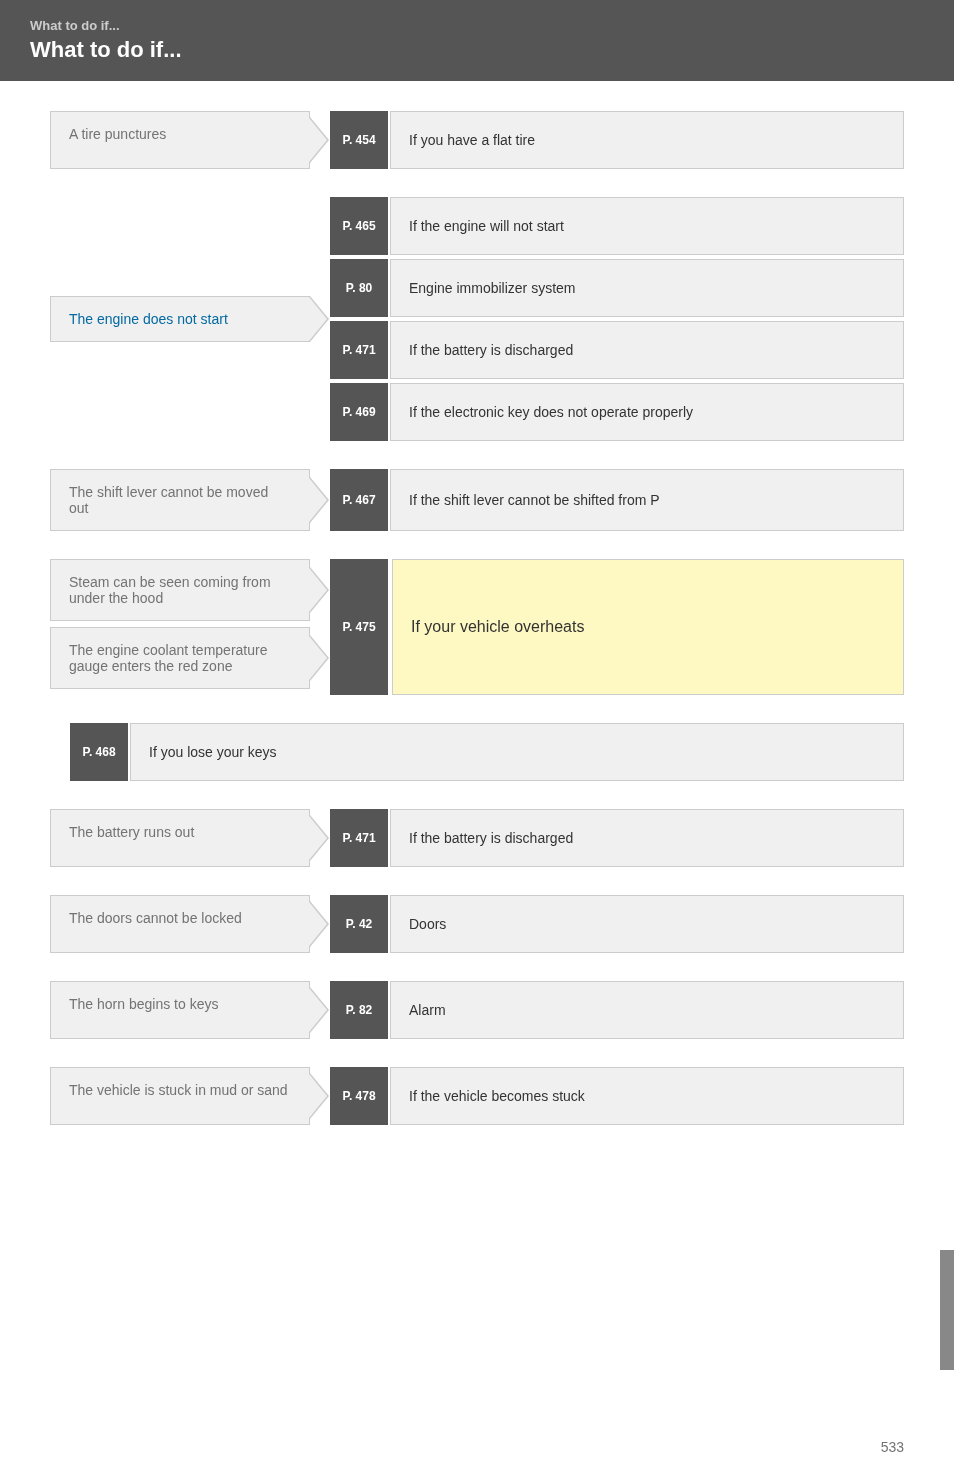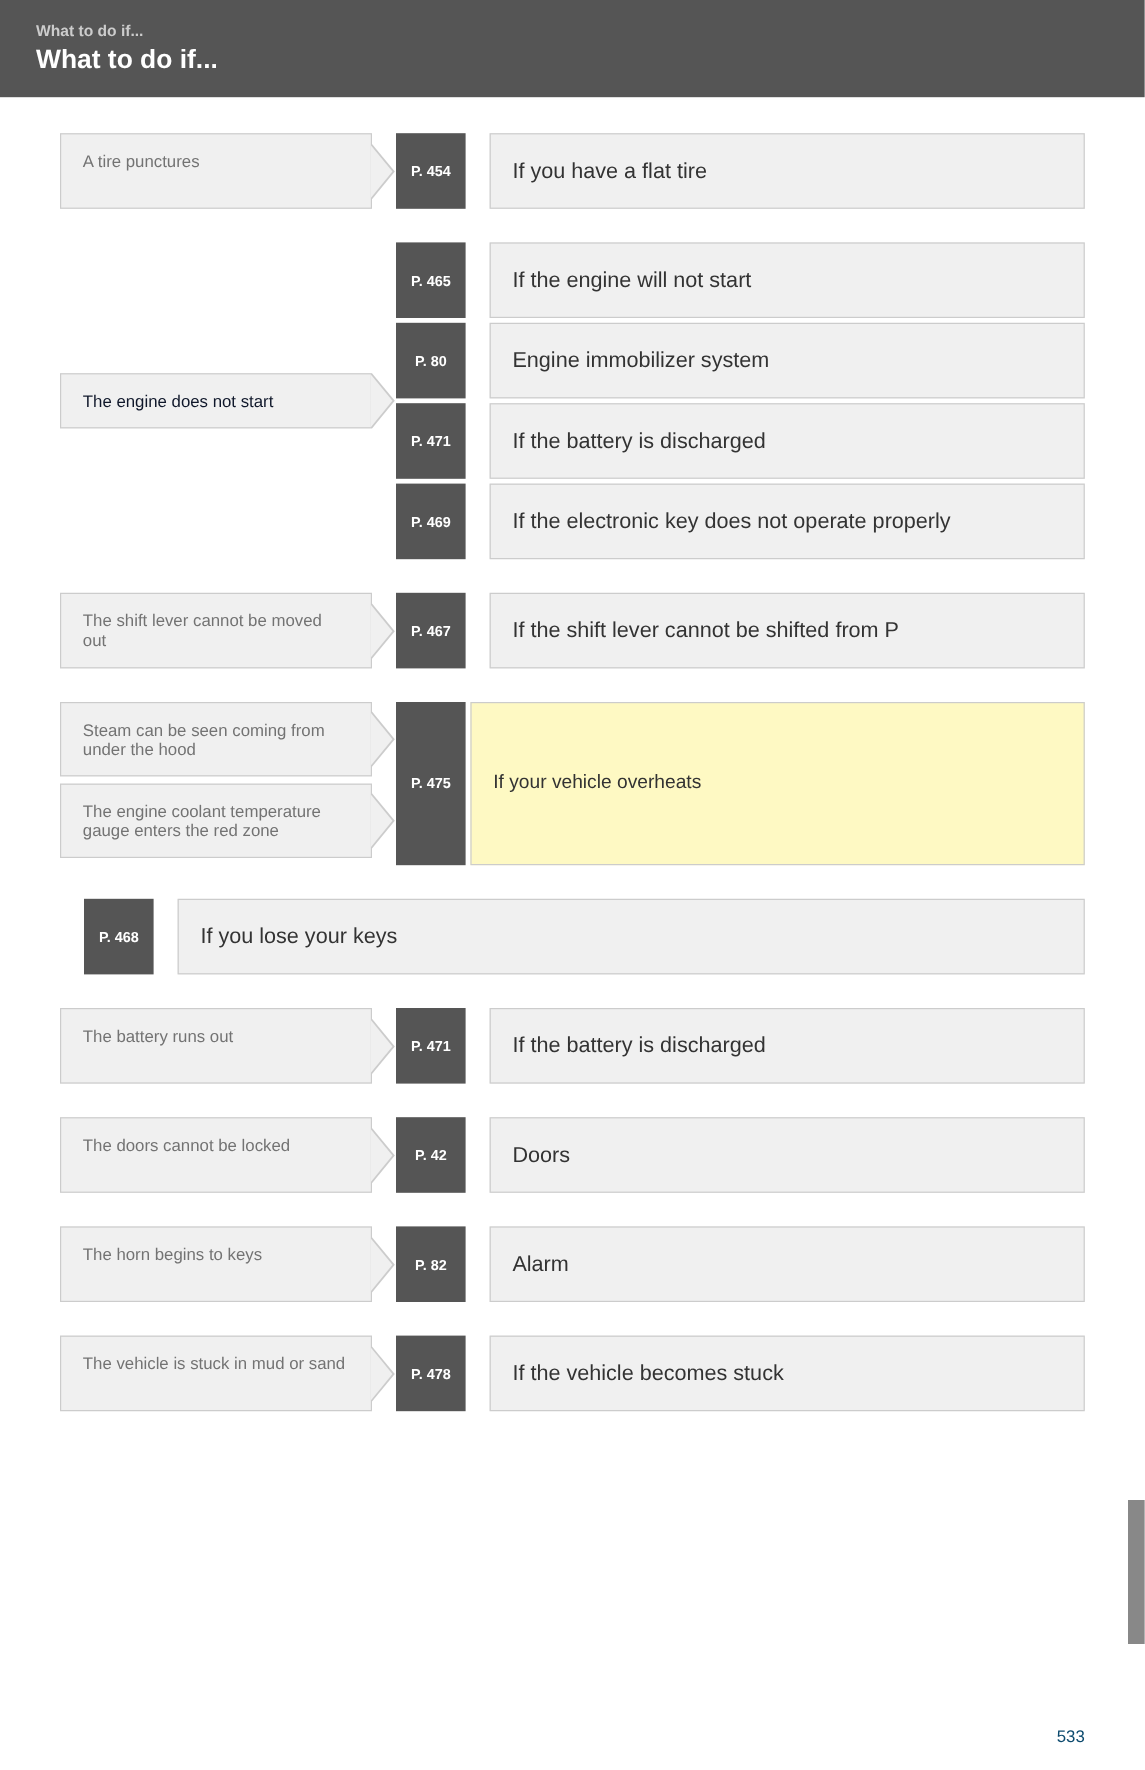--- a/index.html
+++ b/index.html
@@ -101,26 +101,26 @@
       min-width: 58px;
       margin-left: 20px;
       flex-shrink: 0;
     }
 
     
     .right-box {
       background: #f0f0f0;
       border: 1px solid #ccc;
       padding: 20px 18px;
-      font-size: 18px;
+      font-size: 14px;
       color: #333;
       flex: 1;
       display: flex;
       align-items: center;
-      margin-left: 20px;
+      margin-left: 2px;
     }
 
     
     .group-container {
       display: flex;
       margin-bottom: 28px;
     }
 
     .group-left {
       display: flex;
@@ -142,21 +142,21 @@
       display: flex;
       align-items: stretch;
     }
 
     
     .left-box-tall {
       background: #f0f0f0;
       border: 1px solid #ccc;
       padding: 14px 18px;
       font-size: 14px;
-      color: #0f172a;
+      color: #0369a1;
       display: flex;
       align-items: center;
       position: relative;
       width: 260px;
     }
 
     .left-box-tall::after {
       content: '';
       position: absolute;
       right: -18px;
@@ -216,21 +216,21 @@
       align-items: center;
       margin-left: 4px;
     }
 
     
     .page-number {
       position: absolute;
       bottom: 20px;
       right: 50px;
       font-size: 14px;
-      color: #0c4a6e;
+      color: #737373;
     }
 
     
     .sidebar-accent {
       position: absolute;
       right: 0;
       top: 1250px;
       width: 14px;
       height: 120px;
       background: #888;

